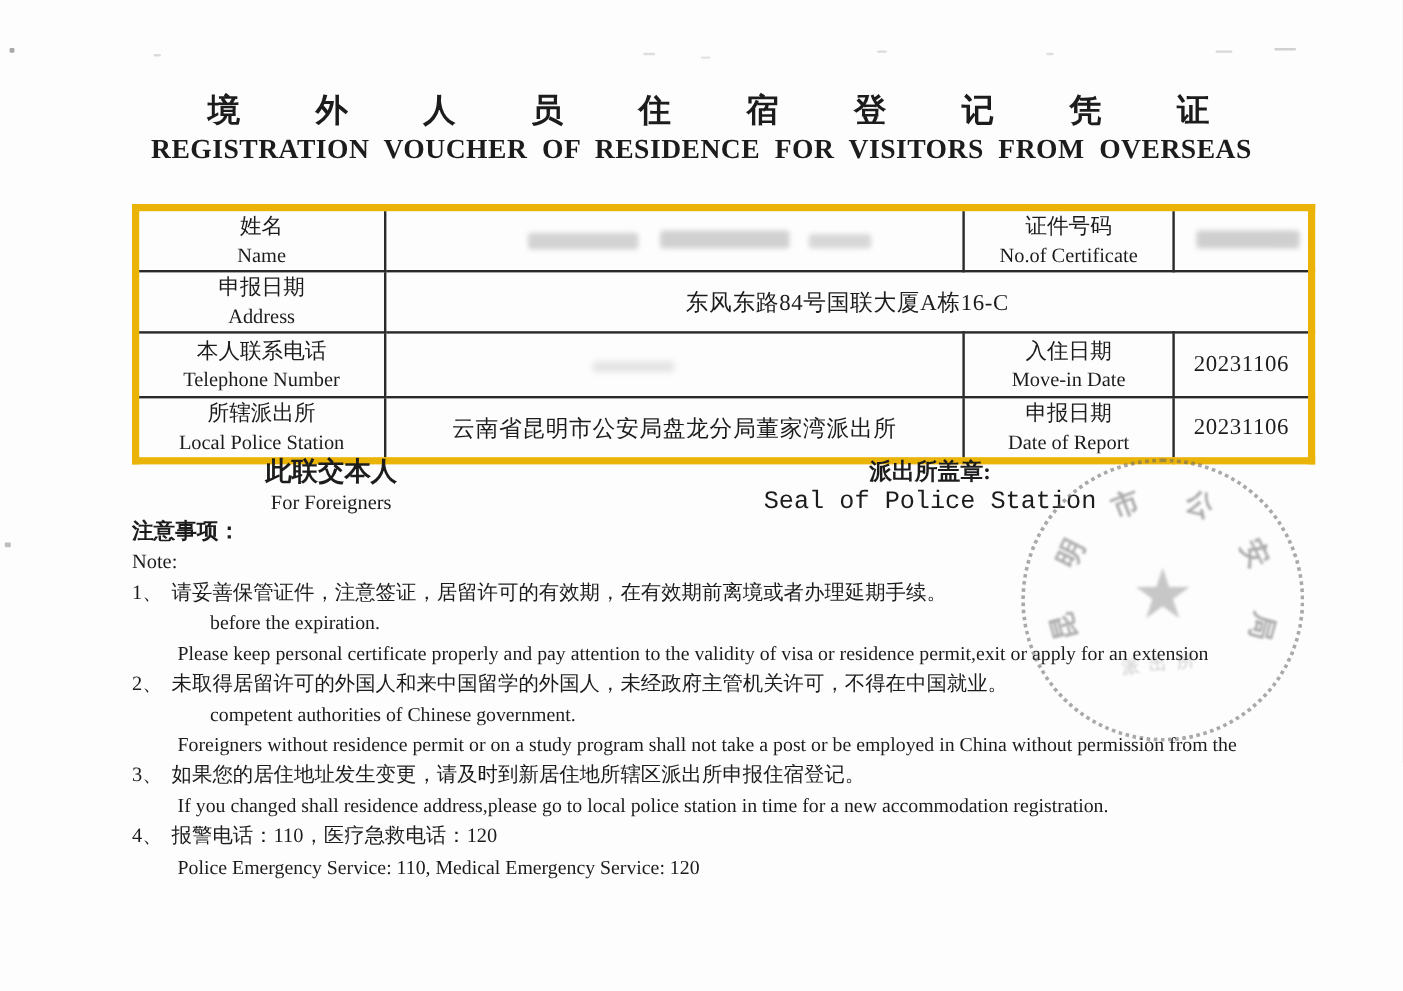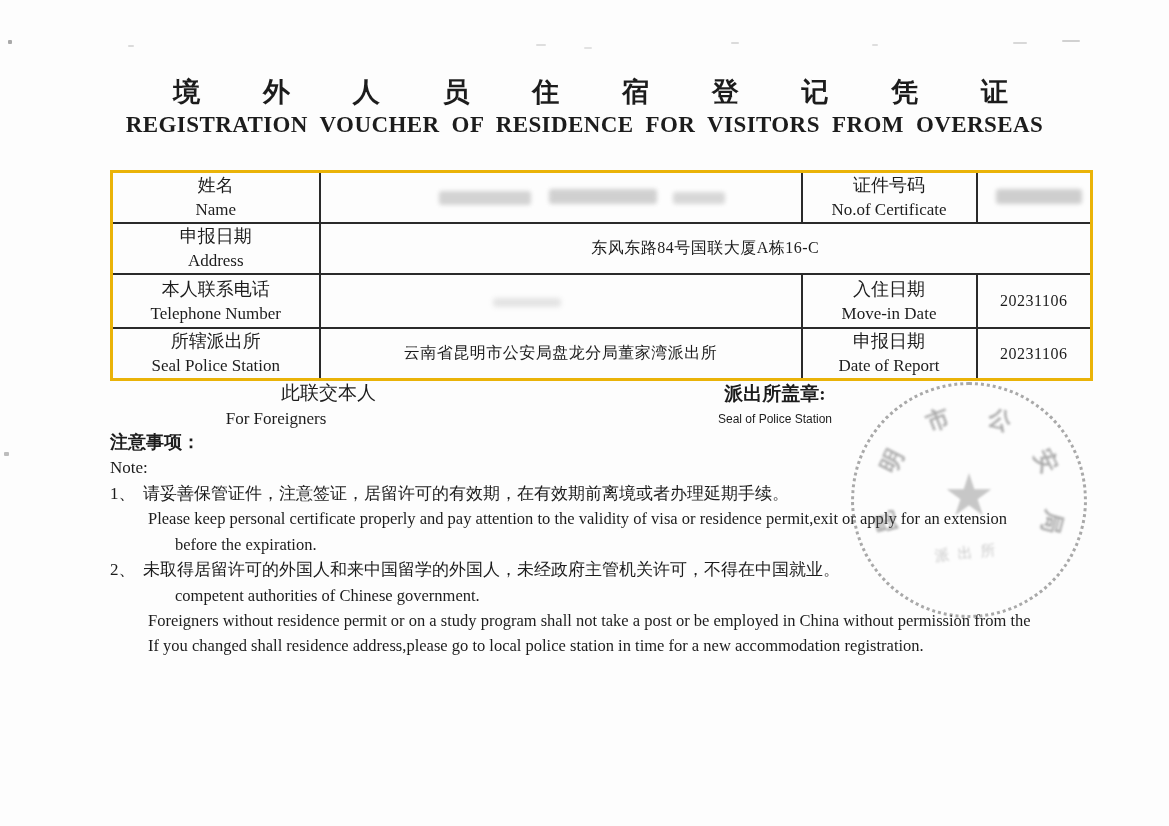--- a/index.html
+++ b/index.html
@@ -14,43 +14,43 @@
     font-size:27px;font-weight:700;letter-spacing:28px;padding-left:40px;box-sizing:border-box;
   }
   .title-en{
     position:absolute;top:112px;left:0;width:100%;text-align:center;
     font-size:23px;font-weight:700;letter-spacing:.4px;word-spacing:6px;
   }
   
   table.reg{
     position:absolute;left:110px;top:170px;width:980px;
     border-collapse:collapse;table-layout:fixed;
-    border:3px solid #eab308;
+    border:6px solid #eab308;
   }
   table.reg td{
     border:2px solid #2a2a2a;padding:0;vertical-align:middle;text-align:center;
     position:relative;overflow:visible;
   }
   .cell-label .cn{font-size:18px;line-height:25px;}
   .cell-label .en{font-size:17px;line-height:24px;}
-  .cell-value{font-size:16px;letter-spacing:.5px;margin-top:36px;}
+  .cell-value{font-size:19px;letter-spacing:.5px;margin-top:36px;}
   .row1{height:51px;}.row2{height:50px;}.row3{height:54px;}.row4{height:48px;}
   
   .smudge{position:absolute;background:#8a8a8a;border-radius:3px;filter:blur(2.2px);}
   
   .registrant-block{
     position:absolute;left:176px;top:380px;width:200px;text-align:center;
   }
-  .registrant-block .cn{font-size:19px;font-weight:400;line-height:26px;text-align:right;}
+  .registrant-block .cn{font-size:22px;font-weight:700;line-height:26px;}
   .registrant-block .en{font-size:17px;line-height:25px;}
   .sealhdr-block{
     position:absolute;left:635px;top:381px;width:280px;text-align:center;
   }
   .sealhdr-block .cn{font-size:19px;font-weight:700;line-height:25px;}
-  .sealhdr-block .en{font-family:Liberation Sans, sans-serif;font-size:12px;line-height:26px;}
+  .sealhdr-block .en{font-family:Liberation Mono, monospace;font-size:21px;line-height:26px;}
   
   .notes{position:absolute;left:110px;top:429px;width:990px;}
   .notes .hd-cn{font-size:18px;font-weight:700;line-height:26px;}
   .notes .hd-en{font-size:17px;line-height:26px;}
   .note-cn{font-size:17px;line-height:25.4px;}
   .note-num{display:inline-block;width:33px;}
   .note-en1{margin-left:38px;max-width:925px;font-size:16.5px;line-height:25.4px;
             padding-left:27px;text-indent:-27px;}
   
   .seal{
@@ -131,21 +131,21 @@
         <div class="cn">入住日期</div>
         <div class="en">Move-in Date</div>
       </td>
       <td class="cell-value">
         <span>20231106</span>
       </td>
     </tr>
     <tr class="row4">
       <td class="cell-label">
         <div class="cn">所辖派出所</div>
-        <div class="en">Seal Police Station</div>
+        <div class="en">Local Police Station</div>
       </td>
       <td class="cell-value">
         <span>云南省昆明市公安局盘龙分局董家湾派出所</span>
       </td>
       <td class="cell-label">
         <div class="cn">申报日期</div>
         <div class="en">Date of Report</div>
       </td>
       <td class="cell-value">
         <span>20231106</span>
@@ -162,34 +162,39 @@
     <div class="cn">派出所盖章:</div>
     <div class="en">Seal of Police Station</div>
   </div>
 
   <div class="notes">
     <div class="hd-cn">注意事项：</div>
     <div class="hd-en">Note:</div>
 
     <div class="note-item">
       <div class="note-cn"><span class="note-num">1、</span><span>请妥善保管证件，注意签证，居留许可的有效期，在有效期前离境或者办理延期手续。</span></div>
+      <div class="note-en1" style="margin-left:65px;">before the expiration.</div>
       <div class="note-en1">Please keep personal certificate properly and pay attention to the validity of visa or residence permit,exit or apply for an extension</div>
-      <div class="note-en1" style="margin-left:65px;">before the expiration.</div>
     </div>
 
     <div class="note-item">
       <div class="note-cn"><span class="note-num">2、</span><span>未取得居留许可的外国人和来中国留学的外国人，未经政府主管机关许可，不得在中国就业。</span></div>
       <div class="note-en1" style="margin-left:65px;">competent authorities of Chinese government.</div>
       <div class="note-en1">Foreigners without residence permit or on a study program shall not take a post or be employed in China without permission from the</div>
     </div>
 
     <div class="note-item">
+      <div class="note-cn"><span class="note-num">3、</span><span>如果您的居住地址发生变更，请及时到新居住地所辖区派出所申报住宿登记。</span></div>
       <div class="note-en1">If you changed shall residence address,please go to local police station in time for a new accommodation registration.</div>
     </div>
 
+    <div class="note-item">
+      <div class="note-cn"><span class="note-num">4、</span><span>报警电话：110，医疗急救电话：120</span></div>
+      <div class="note-en1">Police Emergency Service: 110, Medical Emergency Service: 120</div>
+    </div>
   </div>
 
   <div class="seal">
     <div>
         <span class="seal-char" style="left: 31.9304px; top: 137.258px; transform: translate(-50%, -50%) rotate(-105deg);">昆</span>
         <span class="seal-char" style="left: 38.3734px; top: 75.9568px; transform: translate(-50%, -50%) rotate(-63deg);">明</span>
         <span class="seal-char" style="left: 84.1804px; top: 34.7121px; transform: translate(-50%, -50%) rotate(-21deg);">市</span>
         <span class="seal-char" style="left: 145.82px; top: 34.7121px; transform: translate(-50%, -50%) rotate(21deg);">公</span>
         <span class="seal-char" style="left: 191.627px; top: 75.9568px; transform: translate(-50%, -50%) rotate(63deg);">安</span>
         <span class="seal-char" style="left: 198.07px; top: 137.258px; transform: translate(-50%, -50%) rotate(105deg);">局</span>

